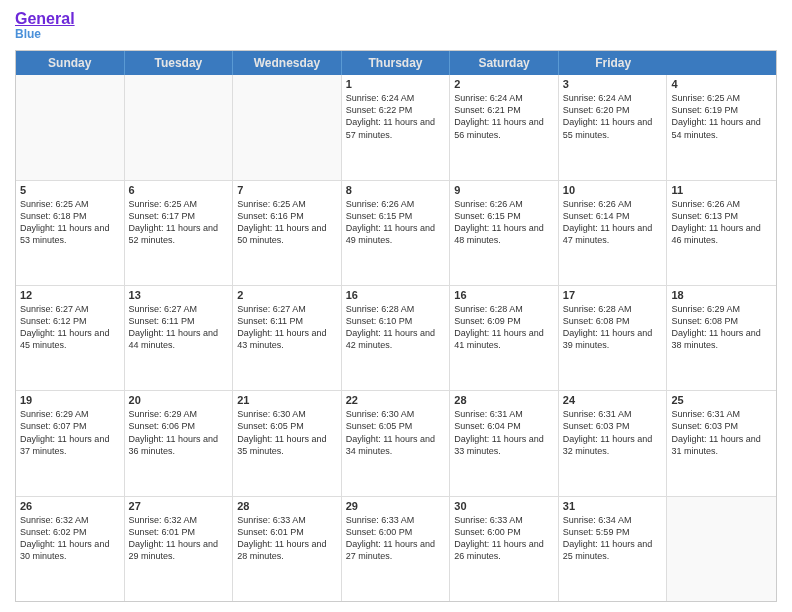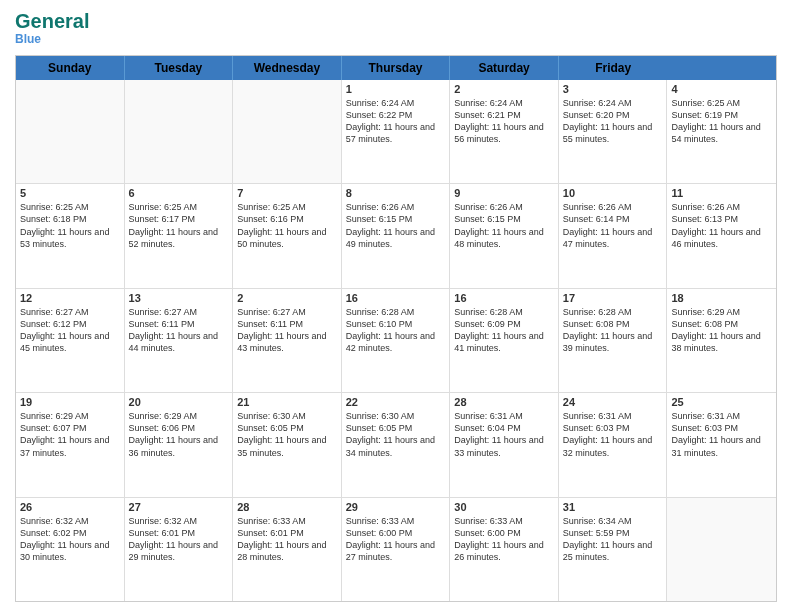--- a/index.html
+++ b/index.html
@@ -45,21 +45,21 @@
       display: flex;
       flex-direction: column;
       border: 1px solid #ccc;
     }
     .cal-header {
       display: grid;
       grid-template-columns: repeat(7, 1fr);
       background: #3a7abf;
     }
     .cal-header-cell {
-      color: #000000;
+      color: #e5e5e5;
       font-size: 12px;
       font-weight: bold;
       text-align: center;
       padding: 5px 2px;
       border-right: 1px solid #5a9ad4;
     }
     .cal-header-cell:last-child { border-right: none; }
     .cal-body {
       flex: 1;
       display: flex;
@@ -96,21 +96,21 @@
   </style>
 </head>
 <body>
 
 <div class="page">
   <div class="header">
     <div class="logo">
     <div style="display:flex;align-items:center;gap:4px;">
 
       <div style="font-family:Arial,sans-serif;line-height:1.15;">
-        <div style="font-size:20px;font-weight:bold;color:#0f766e;">General</div>
+        <div style="font-size:16px;font-weight:bold;color:#6d28d9;text-decoration:underline;">General</div>
         <div style="font-size:12px;font-weight:bold;color:#4a90d9;">Blue</div>
       </div>
     </div>
   </div>
     <div class="title-block">
       <div class="month-title"></div>
       <div class="subtitle"></div>
     </div>
   </div>
 

